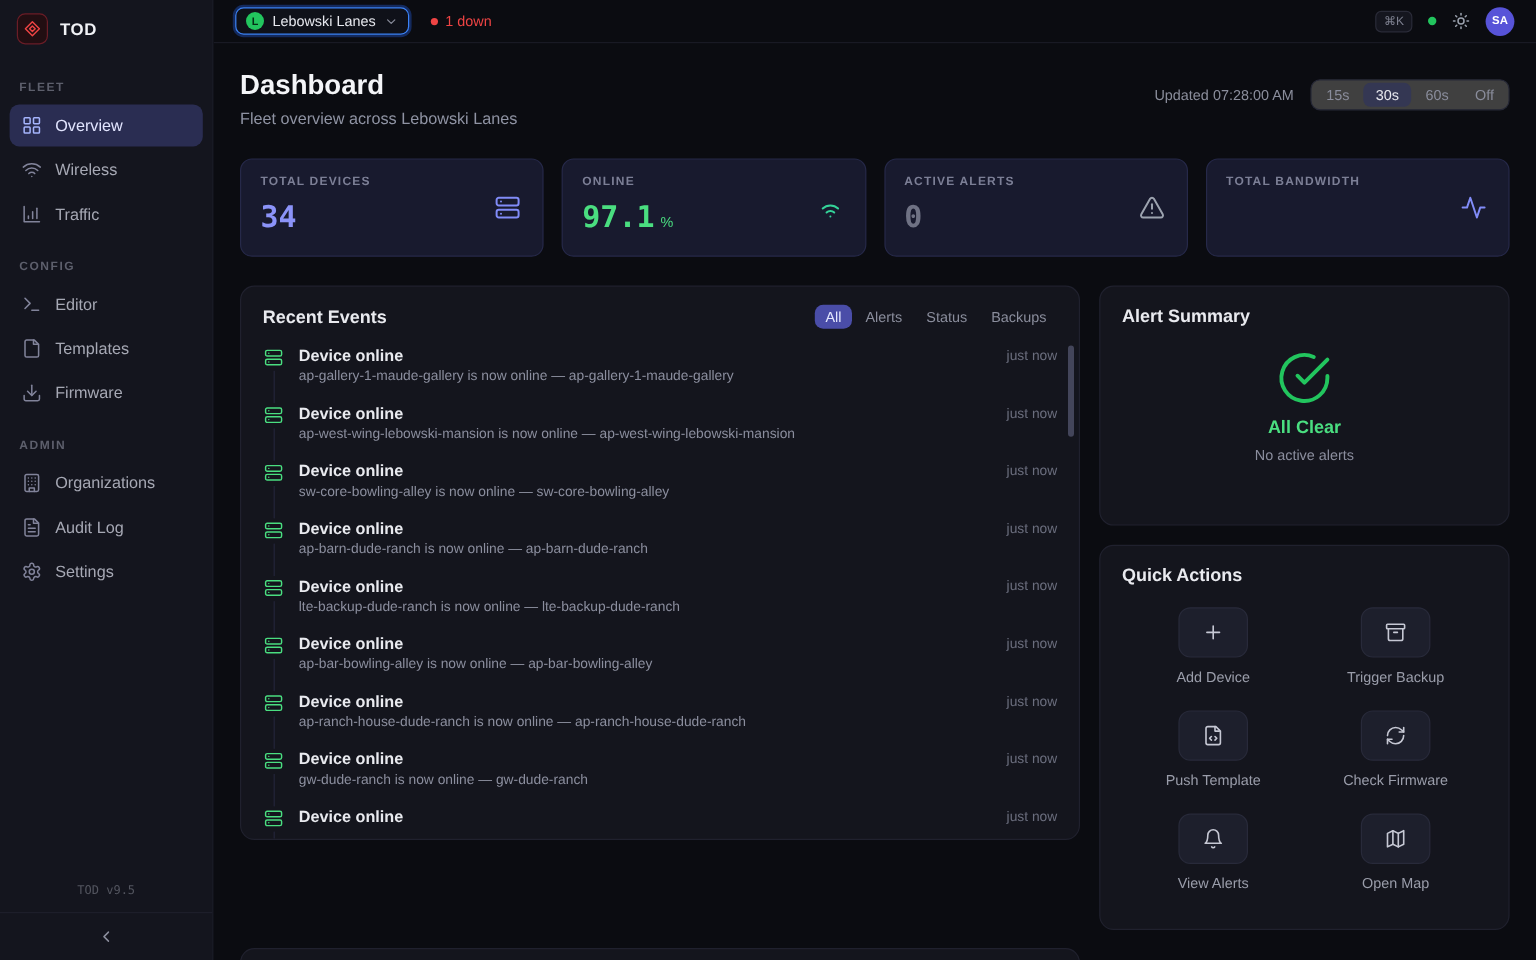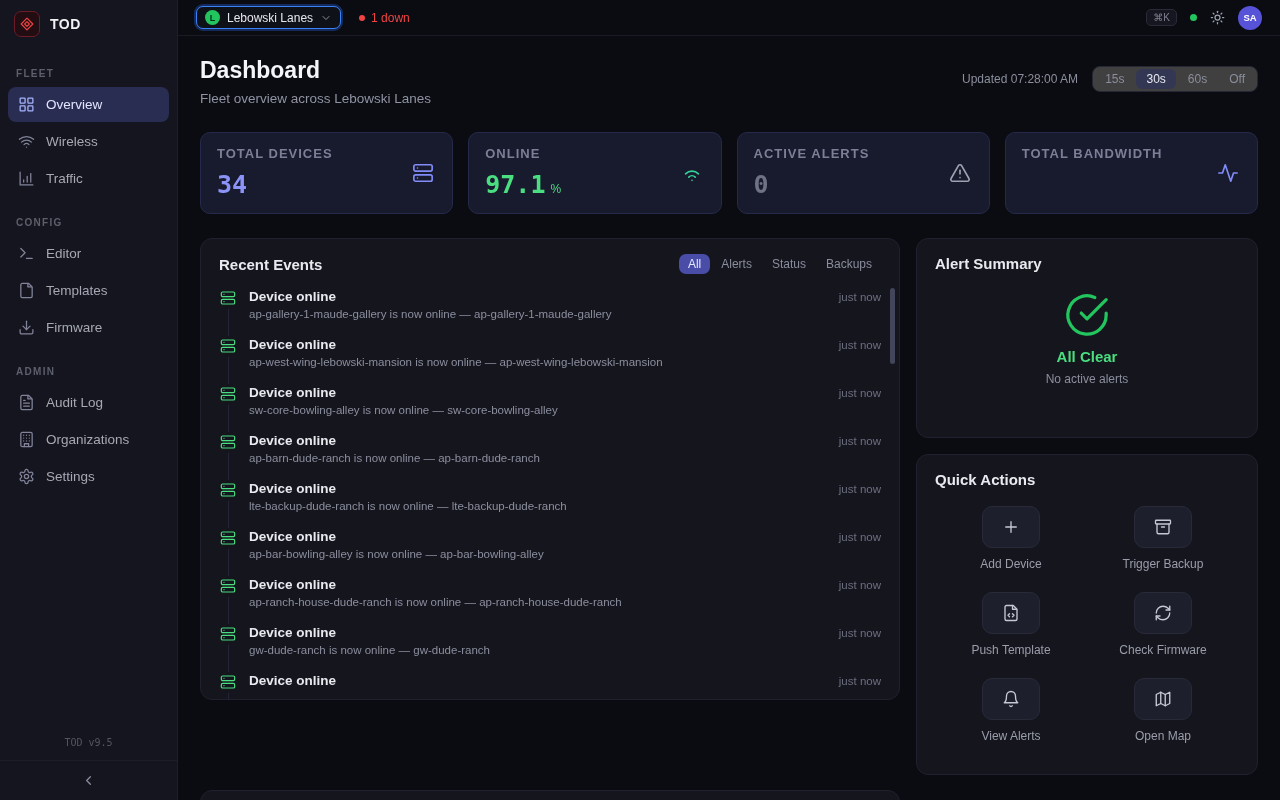--- a/index.html
+++ b/index.html
@@ -54,21 +54,21 @@
   .page-sub { margin-top:6px; font-size:13.5px; color:#8f93a3; line-height:18px; }
   .head-right { display:flex; align-items:center; gap:14px; margin-top:10px; }
   .updated { font-size:12px; color:#8b8e9c; }
   .seg { display:flex; align-items:flex-end; background:#404040; border:1px solid #262836; border-radius:8px; padding:2px; gap:2px; }
   .seg button { color:#8a8d9c; font-size:12px; padding:3px 10px; border-radius:6px; }
   .seg button.active { background:#343753; color:#e7e8ee; }
 
   
   .stats { display:grid; grid-template-columns:repeat(4,1fr); gap:15px; margin-top:24px; }
   .stat-card { background:#181a2e; border:1px solid #262949; border-radius:10px; height:82px; padding:13px 16px; position:relative; }
-  .stat-label { font-size:13px; letter-spacing:1px; color:#7c7f96; font-weight:700; }
+  .stat-label { font-size:10px; letter-spacing:1px; color:#7c7f96; font-weight:700; }
   .stat-value-row { display:flex; align-items:baseline; gap:5px; margin-top:9px; }
   .stat-value { font-family:"DejaVu Sans Mono", monospace; font-size:25px; font-weight:700; }
   .stat-unit { font-size:12px; color:#8b8e9c; }
   .v-purple { color:#8b93f8; } .v-green { color:#4ade80; } .v-gray { color:#6f7284; }
   .stat-icon { position:absolute; right:18px; top:50%; transform:translateY(-50%); }
   .i-purple { color:#818cf8; } .i-green { color:#34d399; } .i-gray { color:#9ca3af; }
 
   
   .content { display:flex; gap:16px; margin-top:24px; align-items:flex-start; }
   .card { background:#14151d; border:1px solid #20212e; border-radius:12px; }
@@ -168,35 +168,35 @@
         <path d="M21 15v4a2 2 0 0 1-2 2H5a2 2 0 0 1-2-2v-4"></path>
         <path d="m7 10 5 5 5-5"></path>
         <path d="M12 15V3"></path>
       </svg>
     <span>Firmware</span>
   </div>
 
   <div class="nav-section-label">ADMIN</div>
   <div class="nav-item">
     <svg width="17" height="17" viewBox="0 0 24 24" fill="none" stroke="currentColor" stroke-width="1.8" stroke-linecap="round" stroke-linejoin="round">
+        <rect x="4" y="2" width="16" height="20" rx="2"></rect>
+        <path d="M9 22v-4h6v4"></path>
+        <path d="M8 6h.01M12 6h.01M16 6h.01M8 10h.01M12 10h.01M16 10h.01M8 14h.01M12 14h.01M16 14h.01"></path>
+      </svg>
+    <span>Organizations</span>
+  </div>
+  <div class="nav-item">
+    <svg width="17" height="17" viewBox="0 0 24 24" fill="none" stroke="currentColor" stroke-width="1.8" stroke-linecap="round" stroke-linejoin="round">
         <path d="M15 2H6a2 2 0 0 0-2 2v16a2 2 0 0 0 2 2h12a2 2 0 0 0 2-2V7Z"></path>
         <path d="M14 2v5h5"></path>
         <path d="M16 13H8"></path>
         <path d="M16 17H8"></path>
         <path d="M10 9H8"></path>
       </svg>
     <span>Audit Log</span>
-  </div>
-  <div class="nav-item">
-    <svg width="17" height="17" viewBox="0 0 24 24" fill="none" stroke="currentColor" stroke-width="1.8" stroke-linecap="round" stroke-linejoin="round">
-        <rect x="4" y="2" width="16" height="20" rx="2"></rect>
-        <path d="M9 22v-4h6v4"></path>
-        <path d="M8 6h.01M12 6h.01M16 6h.01M8 10h.01M12 10h.01M16 10h.01M8 14h.01M12 14h.01M16 14h.01"></path>
-      </svg>
-    <span>Organizations</span>
   </div>
   <div class="nav-item">
     <svg width="17" height="17" viewBox="0 0 24 24" fill="none" stroke="currentColor" stroke-width="1.8" stroke-linecap="round" stroke-linejoin="round">
         <path d="M12.22 2h-.44a2 2 0 0 0-2 2v.18a2 2 0 0 1-1 1.73l-.43.25a2 2 0 0 1-2 0l-.15-.08a2 2 0 0 0-2.73.73l-.22.38a2 2 0 0 0 .73 2.73l.15.1a2 2 0 0 1 1 1.72v.51a2 2 0 0 1-1 1.74l-.15.09a2 2 0 0 0-.73 2.73l.22.38a2 2 0 0 0 2.73.73l.15-.08a2 2 0 0 1 2 0l.43.25a2 2 0 0 1 1 1.73V20a2 2 0 0 0 2 2h.44a2 2 0 0 0 2-2v-.18a2 2 0 0 1 1-1.73l.43-.25a2 2 0 0 1 2 0l.15.08a2 2 0 0 0 2.73-.73l.22-.39a2 2 0 0 0-.73-2.73l-.15-.08a2 2 0 0 1-1-1.74v-.5a2 2 0 0 1 1-1.74l.15-.09a2 2 0 0 0 .73-2.73l-.22-.38a2 2 0 0 0-2.73-.73l-.15.08a2 2 0 0 1-2 0l-.43-.25a2 2 0 0 1-1-1.73V4a2 2 0 0 0-2-2z"></path>
         <circle cx="12" cy="12" r="3"></circle>
       </svg>
     <span>Settings</span>
   </div>
 
   <div class="side-foot">

